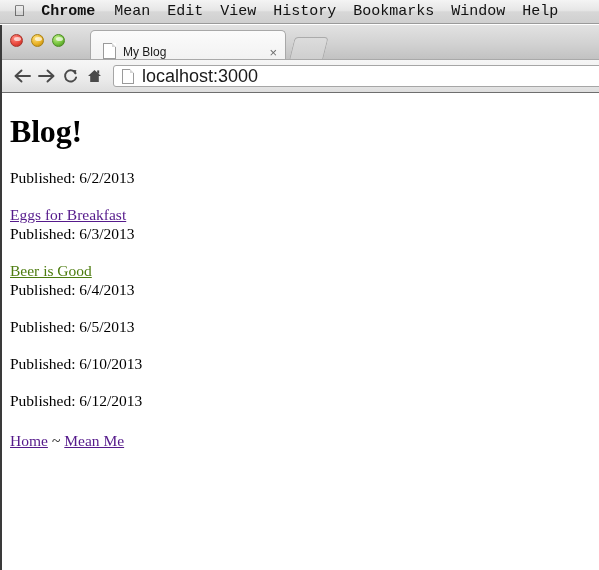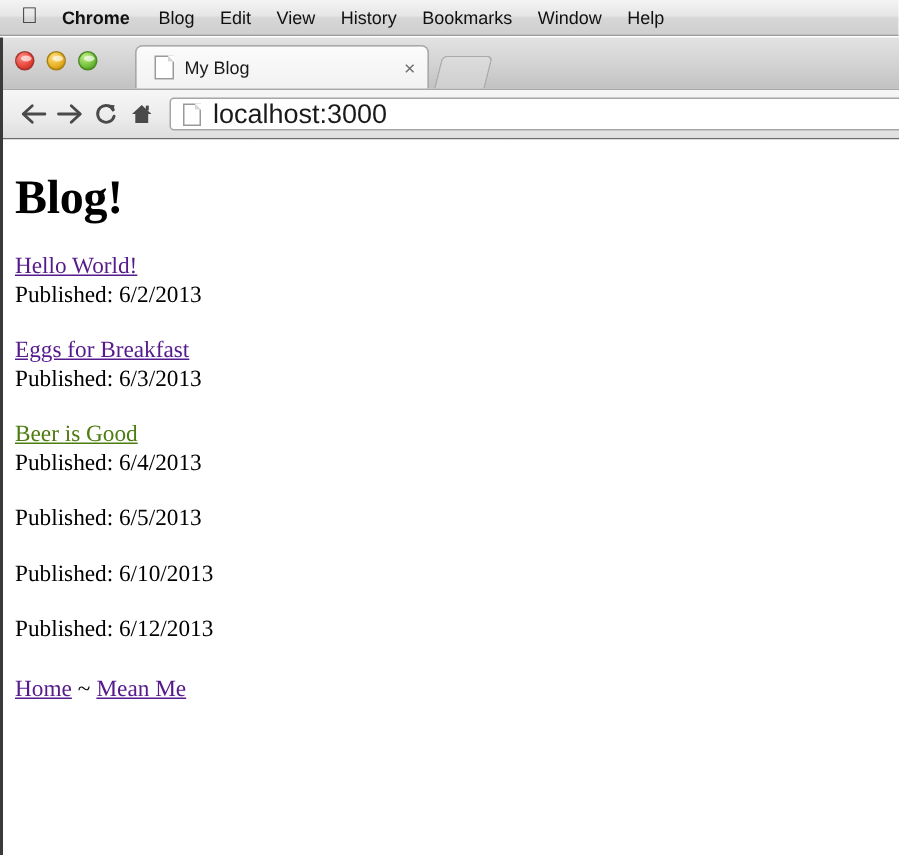--- a/index.html
+++ b/index.html
@@ -31,24 +31,25 @@
   }
   #menubar .apple {
     font-size: 15px;
     line-height: 1;
     color: #1b1b1b;
     margin-right: 16px;
     position: relative;
     top: -1px;
   }
   #menubar .mi {
-    font-size: 12px;
+    font-size: 15px;
     color: #111111;
     margin-right: 17px;
     white-space: nowrap;
+    font-family: Liberation Mono, monospace;
   }
   #menubar .mi.app {
     font-weight: bold;
     margin-right: 19px;
   }
 
   
   #window {
     position: absolute;
     left: 0;
@@ -98,21 +99,21 @@
     left: 88px;
     top: 5px;
     width: 196px;
     height: 29px;
     background: linear-gradient(to bottom, #fbfbfb 0%, #f2f2f2 100%);
     border: 1px solid #a8a8a8;
     border-bottom: none;
     border-radius: 5px 5px 0 0;
     box-sizing: border-box;
     display: flex;
-    align-items: center;
+    align-items: flex-end;
     padding: 0 6px 0 12px;
   }
   .pageicon {
     width: 11px;
     height: 14px;
     background: #ffffff;
     border: 1px solid #9a9a9a;
     position: relative;
     flex: 0 0 auto;
   }
@@ -240,21 +241,21 @@
     cursor: pointer;
   }
   #footer-nav .sep { margin: 0 4px; }
 </style>
 </head>
 <body>
 
 <div id="menubar">
   <span class="apple"></span>
   <span class="mi app">Chrome</span>
-  <span class="mi">Blog</span>
+  <span class="mi">Mean</span>
   <span class="mi">Edit</span>
   <span class="mi">View</span>
   <span class="mi">History</span>
   <span class="mi">Bookmarks</span>
   <span class="mi">Window</span>
   <span class="mi">Help</span>
 </div>
 
 <div id="window">
 
@@ -303,21 +304,20 @@
     <div id="omnibox">
       <span class="pageicon"></span>
       <span id="url-text" placeholder="Search Google or type URL">localhost:3000</span>
     </div>
   </div>
 
   <div id="content">
     <h1 id="page-heading">Blog!</h1>
 
     <div class="post">
-      <a class="post-link visited">Hello World!</a>
       <div class="post-date">Published: 6/2/2013</div>
     </div>
 
     <div class="post">
       <a class="post-link visited">Eggs for Breakfast</a>
       <div class="post-date">Published: 6/3/2013</div>
     </div>
 
     <div class="post">
       <a class="post-link unvisited">Beer is Good</a>

